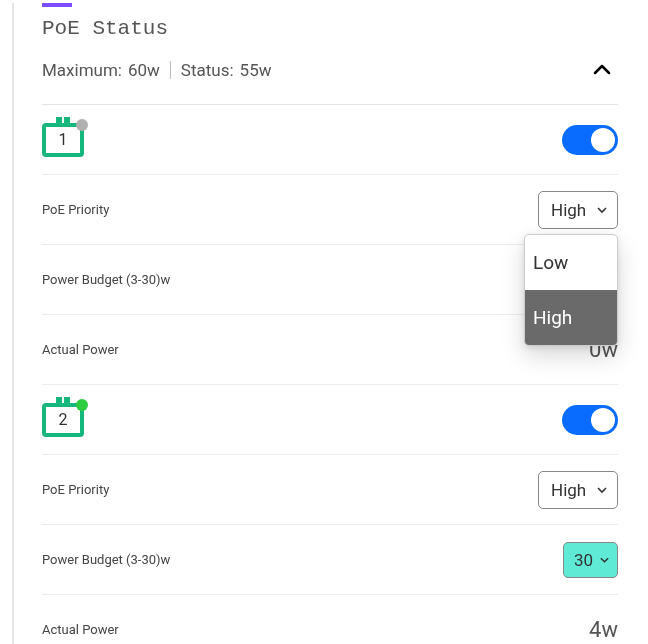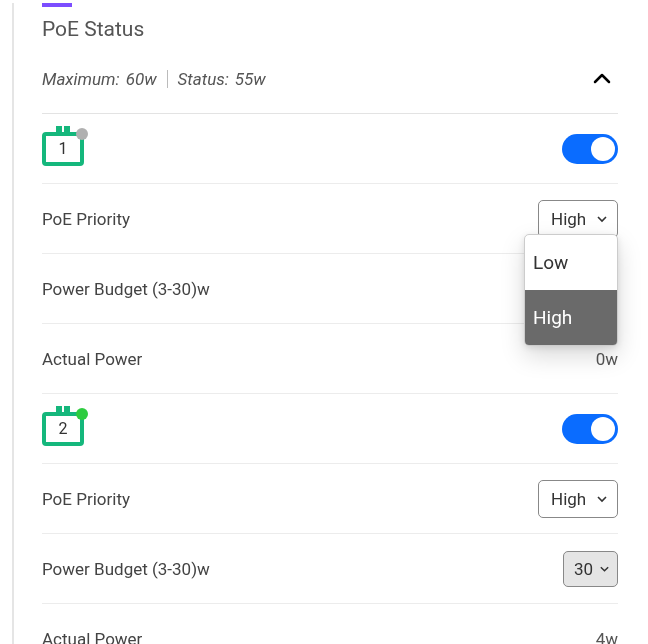--- a/index.html
+++ b/index.html
@@ -27,61 +27,61 @@
     width: 30px;
     height: 4px;
     background: #7c4dff;
     margin-top: 3px;
     margin-bottom: 10px;
   }
   .title {
     font-size: 21px;
     color: #555;
     font-weight: 400;
-    margin-bottom: 22px;
+    margin-bottom: 14px;
+    font-family: Liberation Mono, monospace;
   }
   .summary-row {
     display: flex;
     align-items: center;
     justify-content: space-between;
     padding-bottom: 18px;
     border-bottom: 1px solid #e3e3e3;
   }
   .summary-text {
     font-size: 17px;
     color: #555;
     display: flex;
     align-items: center;
     gap: 10px;
-    font-style: italic;
   }
   .vsep {
     display: inline-block;
     width: 1px;
     height: 18px;
     background: #bbb;
   }
   .chev {
     cursor: pointer;
     padding: 4px;
   }
   .row {
     display: flex;
     align-items: center;
     justify-content: space-between;
     min-height: 70px;
     border-bottom: 1px solid #ececec;
     position: relative;
   }
   .row-label {
-    font-size: 17px;
+    font-size: 13px;
     color: #444;
   }
   .row-value {
-    font-size: 17px;
+    font-size: 22px;
     color: #555;
   }
   
   .port {
     display: flex;
     align-items: center;
     gap: 6px;
   }
   .port-icon {
     position: relative;
@@ -186,21 +186,21 @@
   .dropdown .opt.sel {
     background: #6a6a6a;
     color: #fff;
   }
   .small-select {
     border: 1px solid #888;
     border-radius: 5px;
     padding: 7px 24px 7px 10px;
     font-size: 17px;
     color: #333;
-    background: #e5e5e5;
+    background: #5eead4;
     position: relative;
     cursor: pointer;
   }
   .small-select .caret {
     position: absolute;
     right: 7px;
     top: 50%;
     transform: translateY(-50%);
   }
   svg { display: block; }

